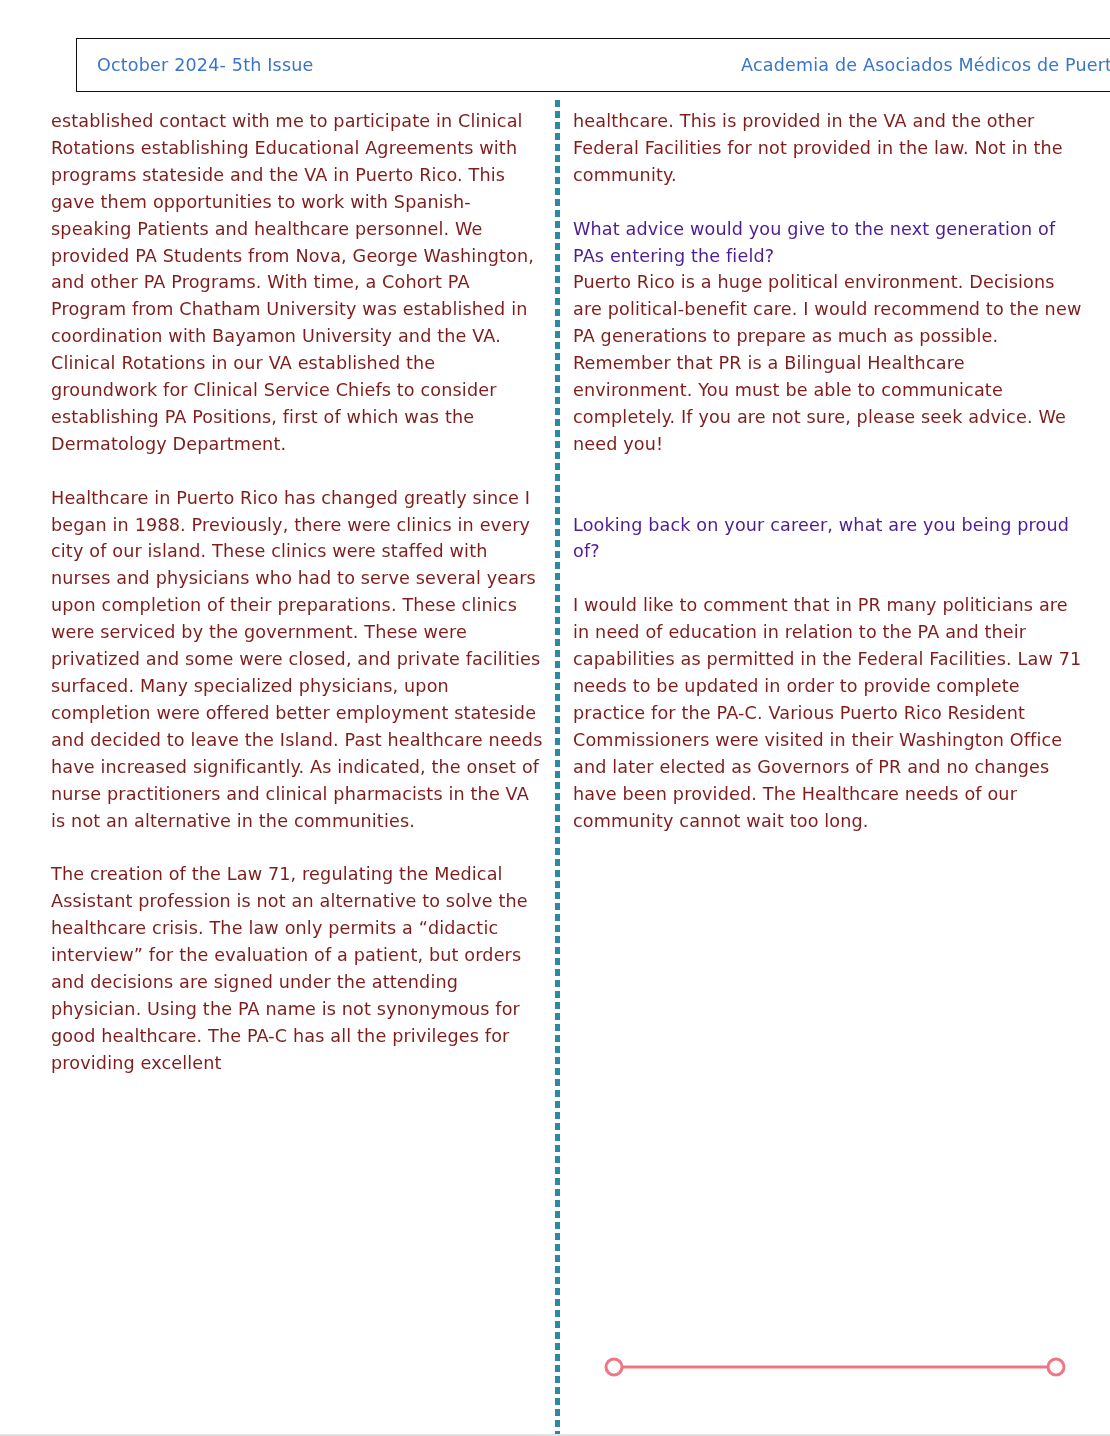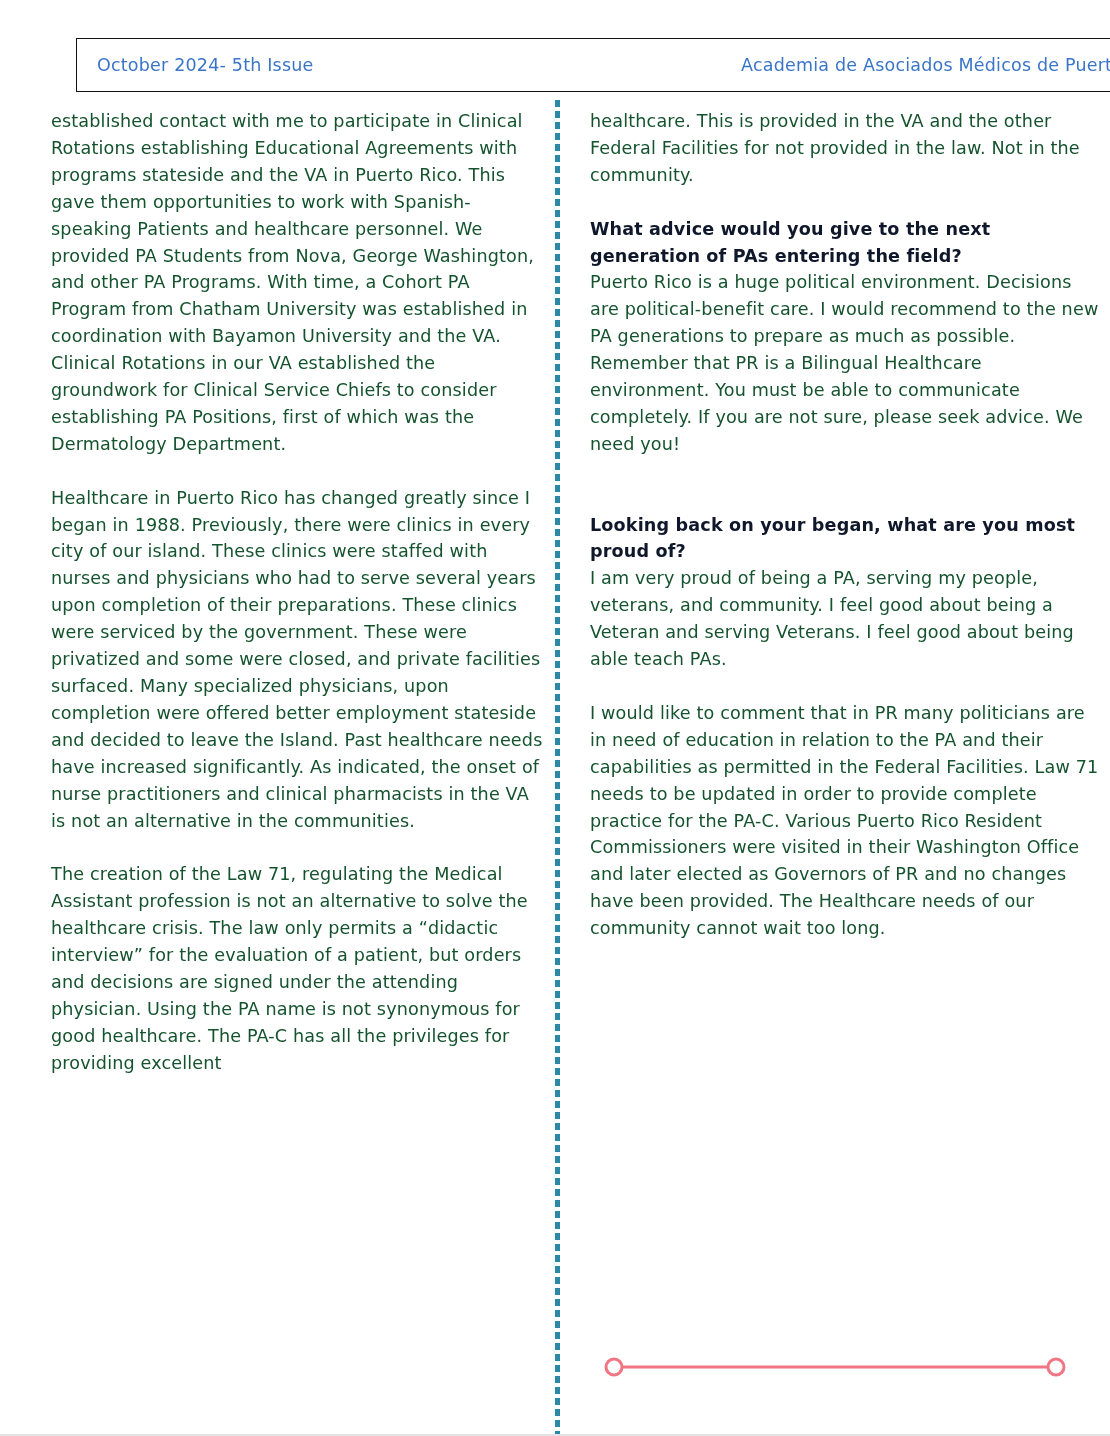--- a/index.html
+++ b/index.html
@@ -11,24 +11,24 @@
       position: absolute; left: 76px; top: 38px; width: 1110px; height: 54px;
       border: 1.5px solid #111; box-sizing: border-box;
       display: flex; align-items: center; justify-content: space-between;
       padding: 0 18px 0 20px;
     }
     .header-box span { font-size: 17.5px; color: #3a75c8; letter-spacing: 0.2px; }
     .col {
       position: absolute; top: 108px; font-size: 17.6px; line-height: 26.9px; letter-spacing: 0.15px;
     }
     .col-left { left: 51px; width: 492px; }
-    .col-right { left: 590px; width: 510px; }
+    .col-right { left: 573px; width: 510px; }
     .col p { margin: 0; }
-    .q { font-weight: bold; color: #0f172a; }
-    .a { font-weight: normal; color: #14532d; }
+    .q { font-weight: normal; color: #4c1d95; }
+    .a { font-weight: normal; color: #7f1d1d; }
     .gap { height: 26.9px; }
     .divider {
       position: absolute; left: 555px; top: 100px; width: 5px; height: 1336px;
       background-image: linear-gradient(to bottom, #2a8aa6 0, #2a8aa6 7px, transparent 7px, transparent 11px);
       background-size: 5px 11px; background-repeat: repeat-y;
     }
     .ornament { position: absolute; left: 604px; top: 1357px; width: 462px; height: 20px; }
     .page-edge { position: absolute; left: 0; bottom: 0; width: 1110px; height: 2px; background: #e2e2e2; }
   </style>
 </head>
@@ -49,22 +49,21 @@
 
 <div class="divider"></div>
 
 <div class="col col-right">
   <p class="a">healthcare. This is provided in the VA and the other Federal Facilities for not provided in the law. Not in the community.</p>
   <div class="gap"></div>
   <p class="q">What advice would you give to the next generation of PAs entering the field?</p>
   <p class="a">Puerto Rico is a huge political environment. Decisions are political-benefit care.  I would recommend to the new PA generations to prepare as much as possible.  Remember that PR is a Bilingual Healthcare environment.  You must be able to communicate completely.  If you are not sure, please seek advice.  We need you!</p>
   <div class="gap"></div>
   <div class="gap"></div>
-  <p class="q">Looking back on your began, what are you most proud of?</p>
-  <p class="a">I am very proud of being a PA, serving my people, veterans, and community. I feel good about being a Veteran and serving Veterans. I feel good about being able teach PAs.</p>
+  <p class="q">Looking back on your career, what are you being proud of?</p>
   <div class="gap"></div>
   <p class="a">I would like to comment that in PR many politicians are in need of education in relation to the PA and their capabilities as permitted in the Federal Facilities.  Law 71 needs to be updated in order to provide complete practice for the PA-C. Various Puerto Rico Resident Commissioners were visited in their Washington Office and later elected as Governors of PR and no changes have been provided.  The Healthcare needs of our community cannot wait too long.</p>
 </div>
 
 <svg class="ornament" viewBox="0 0 462 20">
   <line x1="18" y1="10" x2="444" y2="10" stroke="#f07684" stroke-width="3"></line>
   <circle cx="10" cy="10" r="8" fill="#ffffff" stroke="#f07684" stroke-width="3"></circle>
   <circle cx="452" cy="10" r="8" fill="#ffffff" stroke="#f07684" stroke-width="3"></circle>
 </svg>
 

